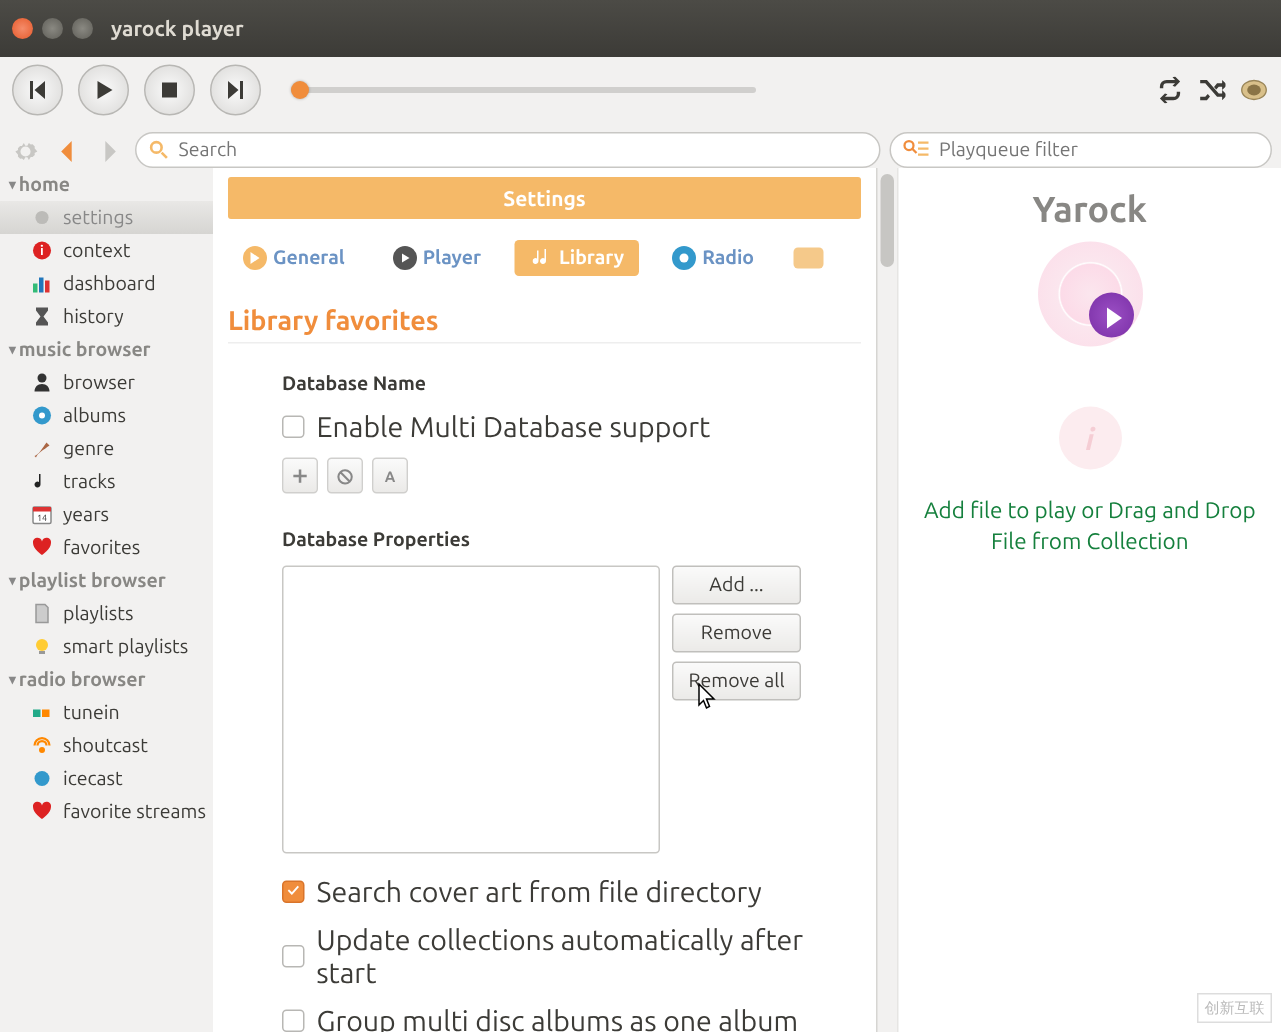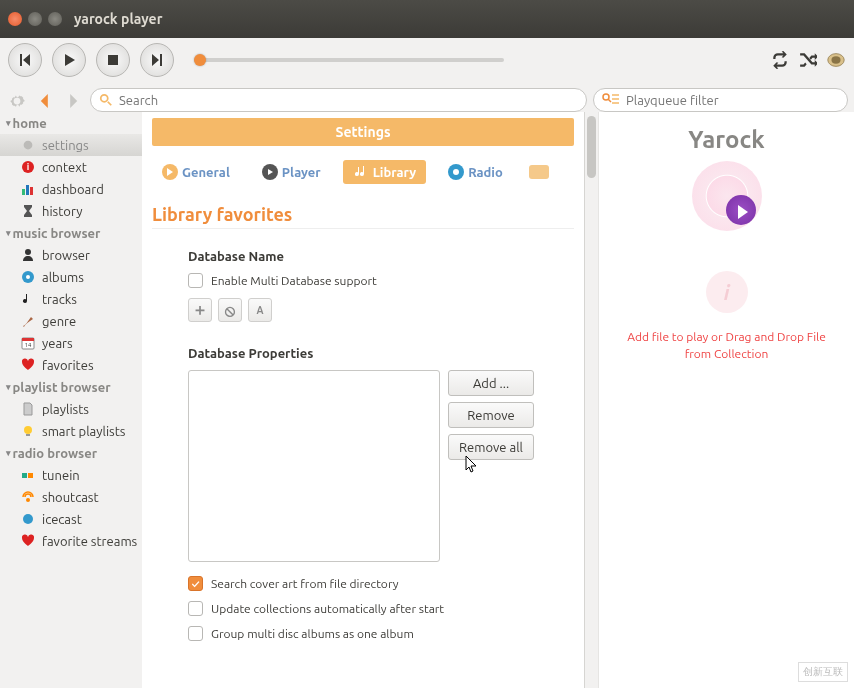--- a/index.html
+++ b/index.html
@@ -44,42 +44,42 @@
 .settings-banner { background: #f5b968; color: #fff; font-weight: bold; text-align: center; padding: 6px; border-radius: 2px; font-size: 14px; }
 .tabrow { display: flex; gap: 12px; margin: 14px 0 20px 0; align-items: center; }
 .tab { display: flex; align-items: center; gap: 4px; padding: 4px 10px; border-radius: 3px; font-size: 13px; font-weight: bold; color: #6b93c4; cursor: pointer; }
 .tab.active { background: #f5b968; color: #fff; }
 .tab .ticon { width: 16px; height: 16px; border-radius: 50%; background: #f5b968; display: flex; align-items: center; justify-content: center; }
 .tab.active .ticon { background: #fff; }
 .tab.extra { width: 28px; padding: 4px; justify-content: center; }
 .section-title { color: #f08d3c; font-size: 18px; font-weight: bold; margin-bottom: 4px; }
 .hr { height: 1px; background: #eee; margin-bottom: 20px; }
 .field-lbl { font-weight: bold; font-size: 13px; color: #3c3b37; margin: 0 0 10px 36px; }
-.chkrow { display: flex; align-items: center; gap: 8px; margin: 0 0 10px 36px; font-size: 12px; color: #3c3b37; }
+.chkrow { display: flex; align-items: center; gap: 8px; margin: 0 0 10px 36px; font-size: 19px; color: #3c3b37; }
 .chk { width: 15px; height: 15px; border: 1px solid #b8b7b4; border-radius: 3px; background: #fff; display: flex; align-items: center; justify-content: center; cursor: pointer; }
 .chk.checked { background: #f08d3c; border-color: #d9742a; }
 .chk.checked::after { content: "✓"; color: #fff; font-size: 11px; font-weight: bold; }
 .dbrow { display: flex; align-items: center; gap: 6px; margin: 0 0 24px 36px; }
 .dropdown { width: 260px; height: 26px; border: 1px solid #ddd; border-radius: 3px; background: #f7f6f5; color: #aaa; padding: 0 8px; display: flex; align-items: center; justify-content: space-between; font-size: 13px; }
 .smallbtn { width: 24px; height: 24px; border: 1px solid #d0cfcd; border-radius: 3px; background: linear-gradient(#fafafa,#ebeae8); display: flex; align-items: center; justify-content: center; color: #888; font-weight: bold; cursor: pointer; }
 .props { display: flex; gap: 8px; margin-left: 36px; }
 .proplist { width: 252px; height: 192px; border: 1px solid #c8c7c4; border-radius: 3px; background: #fff; }
 .propbtns { display: flex; flex-direction: column; gap: 6px; }
 .pbtn { height: 26px; min-width: 84px; border: 1px solid #c0bfbc; border-radius: 3px; background: linear-gradient(#fafafa,#ebeae8); font-size: 13px; color: #3c3b37; padding: 0 10px; cursor: pointer; }
 .mscroll { width: 14px; background: #f2f1f0; border-left: 1px solid #d6d5d2; position: relative; }
 .mscroll::before { content: ""; position: absolute; top: 4px; left: 2px; right: 2px; height: 62px; background: #c7c6c3; border-radius: 5px; }
 
 
 .rightpanel { width: 256px; background: #fff; border-left: 1px solid #e6e5e3; display: flex; flex-direction: column; align-items: center; padding: 14px; }
 .rp-title { font-size: 24px; font-weight: bold; color: #888784; margin-bottom: 8px; }
 .disc { width: 70px; height: 70px; border-radius: 50%; background: radial-gradient(circle,#fbe6ee 0%,#fcdbe8 40%,#fff 42%,#fbe6ee 44%,#fcdbe8 100%); position: relative; margin-bottom: 40px; }
 .disc::after { content: ""; position: absolute; right: 6px; bottom: 6px; width: 30px; height: 30px; border-radius: 50%; background: radial-gradient(#9b4fc4,#7a2fa6); }
 .disc .play { position: absolute; right: 14px; bottom: 12px; width: 0; height: 0; border-left: 10px solid #fff; border-top: 7px solid transparent; border-bottom: 7px solid transparent; z-index: 2; }
 .infocircle { width: 42px; height: 42px; border-radius: 50%; background: #fcecef; display: flex; align-items: center; justify-content: center; color: #f5cdd4; font-style: italic; font-weight: bold; font-size: 20px; margin-bottom: 16px; }
-.rp-text { color: #ef4444; font-size: 12px; text-align: center; line-height: 1.4; }
+.rp-text { color: #15803d; font-size: 15px; text-align: center; line-height: 1.4; }
 
 
 .watermark { position: absolute; right: 6px; bottom: 6px; font-size: 10px; color: #bbb; border: 1px solid #ddd; padding: 2px 4px; background: rgba(255,255,255,.7); }
 
 
 .cursor { position: absolute; left: 465px; top: 455px; width: 14px; height: 20px; pointer-events: none; }
 </style>
 </head>
 <body>
 
@@ -225,33 +225,33 @@
         <span class="sideicon">
           <svg width="14" height="14" viewBox="0 0 14 14">
             <circle cx="7" cy="7" r="6" fill="#39c"></circle>
             <circle cx="7" cy="7" r="2" fill="#fff"></circle>
           </svg>
         </span>
         <span>albums</span>
       </div>
     <div class="side-item">
         <span class="sideicon">
+          <svg width="14" height="14" viewBox="0 0 14 14" fill="#a64">
+            <path d="M2 12c3-1 5-5 8-9l2 2c-4 3-8 5-9 8z"></path>
+          </svg>
+        </span>
+        <span>genre</span>
+      </div>
+    <div class="side-item">
+        <span class="sideicon">
           <svg width="14" height="14" viewBox="0 0 14 14" fill="#222">
             <path d="M6 2v7a2 2 0 11-1-1.7V2z"></path>
           </svg>
         </span>
         <span>tracks</span>
-      </div>
-    <div class="side-item">
-        <span class="sideicon">
-          <svg width="14" height="14" viewBox="0 0 14 14" fill="#a64">
-            <path d="M2 12c3-1 5-5 8-9l2 2c-4 3-8 5-9 8z"></path>
-          </svg>
-        </span>
-        <span>genre</span>
       </div>
     <div class="side-item">
         <span class="sideicon">
           <svg width="14" height="14" viewBox="0 0 14 14">
             <rect x="1" y="2" width="12" height="11" rx="1" fill="#fff" stroke="#888"></rect>
             <rect x="1" y="2" width="12" height="3" fill="#d33"></rect>
             <text x="7" y="11" text-anchor="middle" font-size="6" fill="#333">14</text>
           </svg>
         </span>
         <span>years</span>

